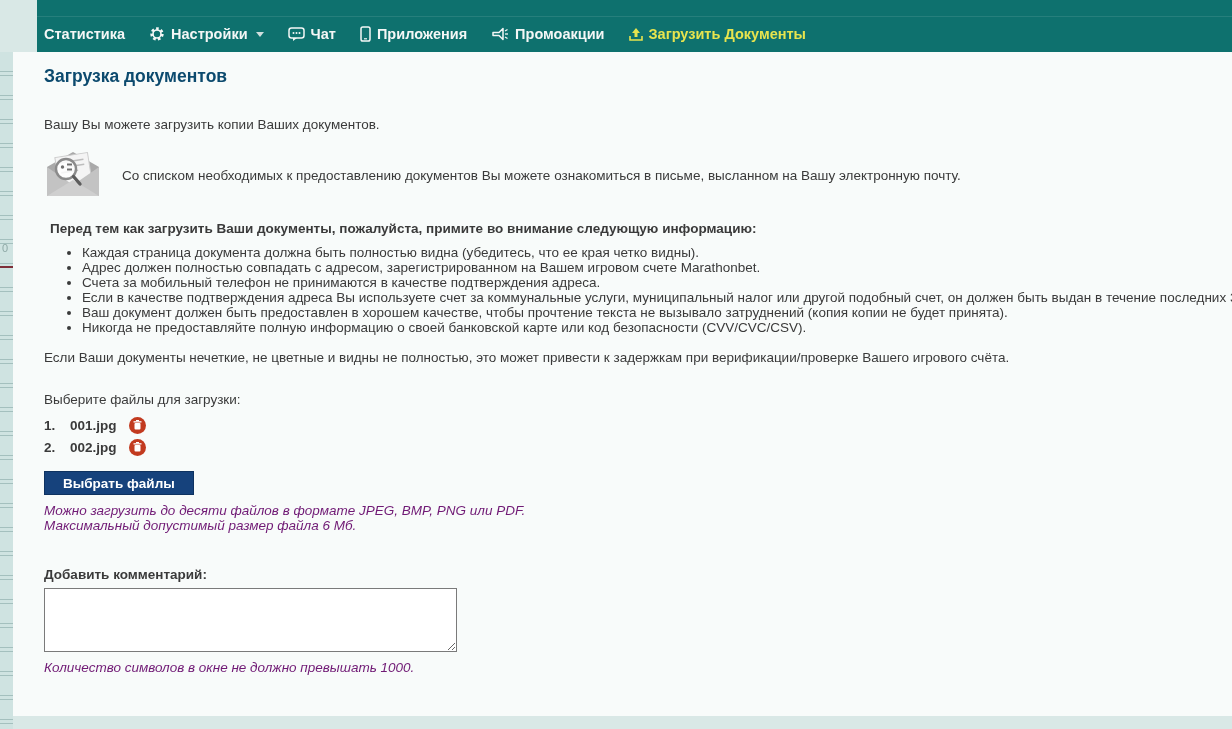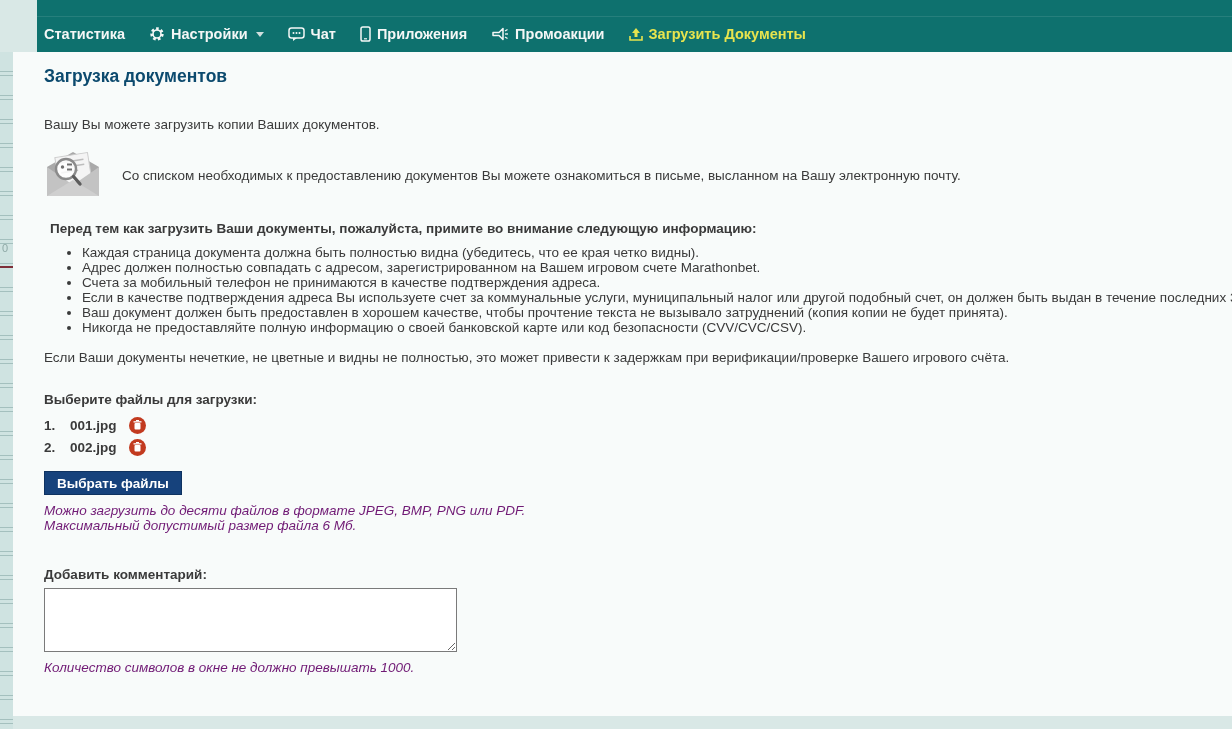--- a/index.html
+++ b/index.html
@@ -56,31 +56,31 @@
   .page-title { color:#0c4a6e; font-size:17.5px; font-weight:bold; margin-bottom:30px; }
   .intro { margin-bottom:18px; }
   .mail-row { display:flex; align-items:center; gap:20px; margin-bottom:20px; }
   .mail-row .mail-icon { flex:0 0 auto; }
   .mail-text { white-space:nowrap; }
   .bold-line { font-weight:bold; margin-bottom:8px; white-space:nowrap;padding-left:6px; }
   ul.rules { list-style:disc; margin:10px 0 16px 38px; line-height:14.9px; }
   ul.rules li { white-space:nowrap; }
   .para { line-height:14.9px; margin-bottom:0; white-space:nowrap; }
   .block-gap { margin-top:16px; }
-  .choose-heading { font-weight:bold; margin:26px 8px 10px 0; }
+  .choose-heading { font-weight:normal; margin:26px 8px 10px 0; }
   .file-row { display:flex; align-items:center; gap:8px; font-weight:bold; margin-bottom:5px; }
   .file-num { width:18px; }
   .trash-btn {
     width:17px; height:17px; border-radius:50%; background:#c23a1f; border:none;
     display:flex; align-items:center; justify-content:center; cursor:pointer; padding:0;
     margin-left:4px;
   }
   .choose-btn {
     margin-top:10px; background:#16427c; color:#fff; border:1px solid #0e3260;
-    font-weight:bold; font-size:13.5px; padding:4px 12px; height:24px; cursor:pointer;
+    font-weight:bold; font-size:13.5px; padding:4px 18px; height:24px; cursor:pointer;
     font-family:inherit;
   }
   .italic-note { font-style:italic; color:#701a75; line-height:14.5px; margin-top:9px; }
   .italic-note div { white-space:nowrap; }
   .comment-label { font-weight:bold; margin:34px 0 6px 0; }
   textarea.comment {
     width:413px; height:64px; border:1px solid #7a7a7a; background:#ffffff;
     font-family:inherit; font-size:13px; padding:3px; display:block; resize:both;
   }
   .after-note { margin-top:28px; white-space:nowrap; }

